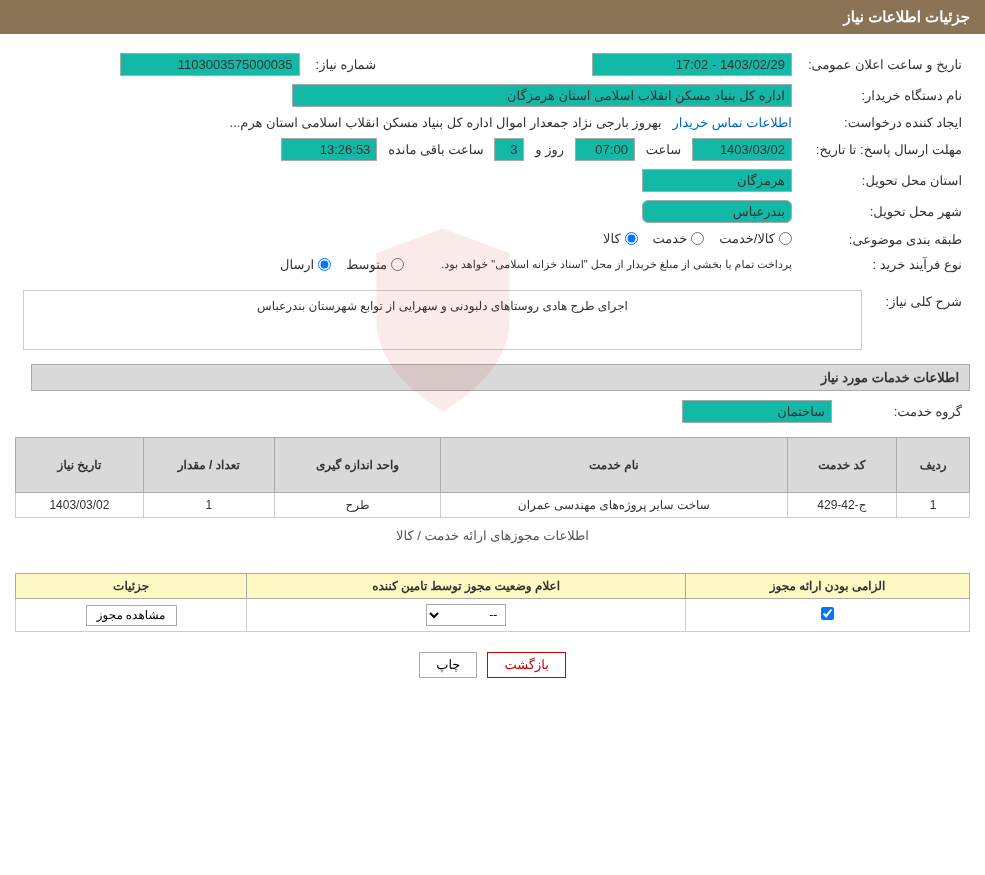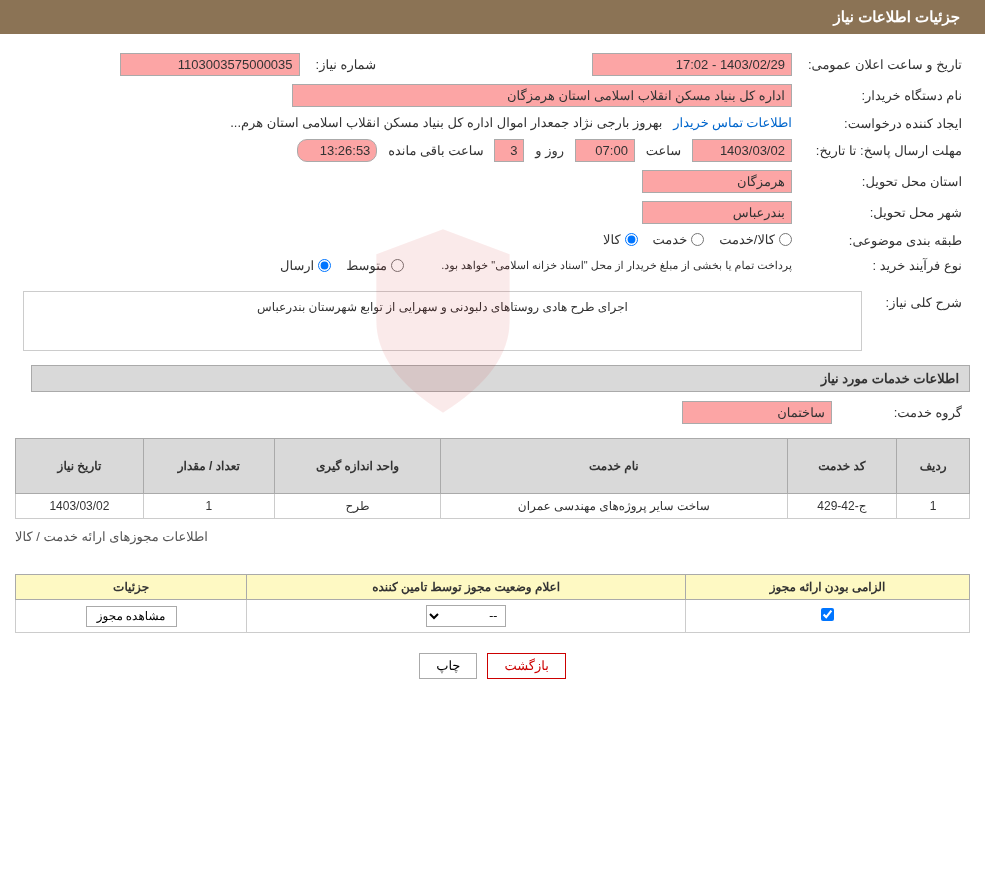--- a/index.html
+++ b/index.html
@@ -13,21 +13,21 @@
     .page-wrapper {
       max-width: 985px;
       margin: 0 auto;
       background: #fff;
       min-height: 875px;
     }
     .header-bar {
       background: #8B7355;
       color: #fff;
       text-align: right;
-      padding: 8px 25px;
+      padding: 8px 15px;
       font-size: 15px;
       font-weight: bold;
     }
     .content {
       padding: 15px;
     }
     .info-table {
       width: 100%;
       border-collapse: collapse;
       margin-bottom: 10px;
@@ -42,42 +42,41 @@
       color: #333;
       font-weight: normal;
       width: 130px;
     }
     .value-cell {
       text-align: right;
     }
     .input-box {
       border: 1px solid #aaa;
       padding: 3px 6px;
-      background: #fca5a5;
+      background: #14b8a6;
       text-align: right;
       display: inline-block;
     }
     .input-medium {
       width: 200px;
     }
     .radio-group {
       display: inline-flex;
       gap: 15px;
       align-items: center;
     }
     .radio-item {
       display: inline-flex;
       align-items: center;
       gap: 4px;
       white-space: nowrap;
     }
     .link-blue {
       color: #0066cc;
       text-decoration: none;
-      font-family: Liberation Serif, serif;
     }
     .data-table {
       width: 100%;
       border-collapse: collapse;
       margin: 8px 0;
       font-size: 12px;
     }
     .data-table th {
       background: #d9d9d9;
       border: 1px solid #aaa;
@@ -184,21 +183,21 @@
     .view-btn {
       background: #fff;
       border: 1px solid #aaa;
       padding: 2px 10px;
       cursor: pointer;
       font-family: Tahoma;
       font-size: 12px;
     }
     .permissions-link {
       color: #555;
-      text-align: left;
+      text-align: center;
       font-size: 13px;
       margin: 10px 0 5px 0;
     }
   </style>
 </head>
 <body>
 
 <div class="page-wrapper">
 
   <div class="header-bar">
@@ -246,35 +245,35 @@
             <span>ساعت</span>
             &nbsp;
             <span class="input-box" style="width:60px;">07:00</span>
             &nbsp;
             <span>روز و</span>
             &nbsp;
             <span class="input-box" style="width:30px;">3</span>
             &nbsp;
             <span>ساعت باقی مانده</span>
             &nbsp;
-            <span class="input-box" style="width:80px;border-radius:10px;">13:26:53</span>
+            <span class="input-box" style="width:96px;">13:26:53</span>
           </td>
         </tr>
 
         <tr>
           <td class="label-cell">استان محل تحویل:</td>
           <td colspan="4" class="value-cell">
             <span class="input-box" style="width:150px;">هرمزگان</span>
           </td>
         </tr>
 
         <tr>
           <td class="label-cell">شهر محل تحویل:</td>
           <td colspan="4" class="value-cell">
-            <span class="input-box" style="width:150px;">بندرعباس</span>
+            <span class="input-box" style="width:150px;border-radius:6px;">بندرعباس</span>
           </td>
         </tr>
 
         <tr>
           <td class="label-cell">طبقه بندی موضوعی:</td>
           <td colspan="4" class="value-cell">
             <span class="radio-group">
               <span class="radio-item">
                 <input type="radio" name="category" style=""> 
                   <span>کالا/خدمت</span>

